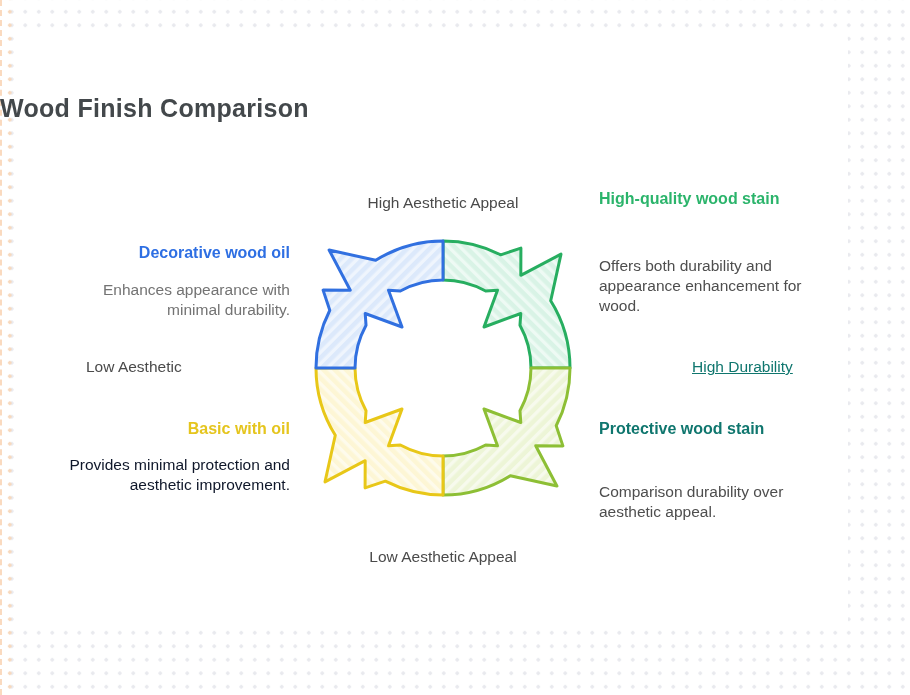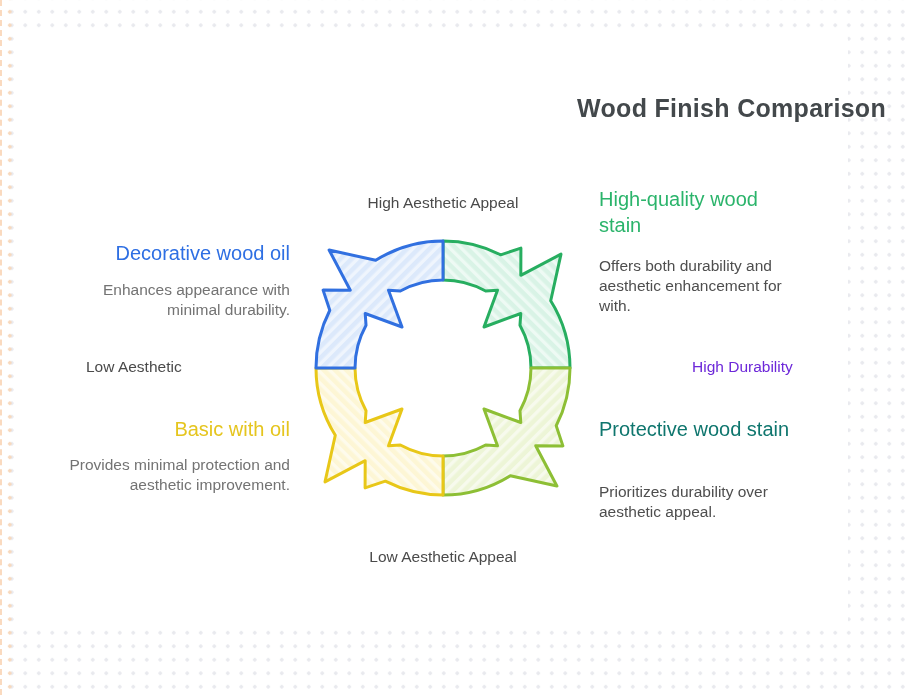--- a/index.html
+++ b/index.html
@@ -16,29 +16,29 @@
     background-image:radial-gradient(circle, #f7d8bc 1.5px, rgba(255,255,255,0) 1.8px);
     background-size:13.5px 13.5px;background-position:1px 5px;
     border-left:2px dashed rgba(247,198,156,0.65);
   }
   .canvas-card{
     position:absolute;left:20px;top:32px;width:828px;height:596px;
     background:#ffffff;border-radius:8px;
   }
   .abs{position:absolute;}
   .title{
-    left:0;width:886px;top:94px;text-align:right;
+    left:0;width:886px;top:94px;text-align:left;
     font-size:25px;font-weight:700;letter-spacing:0.3px;
   }
   .axis-label{font-size:15.5px;}
   .axis-top{left:0;width:886px;top:176px;text-align:center;}
   .axis-bottom{left:0;width:886px;top:548px;text-align:center;}
   .axis-left{left:86px;top:358px;}
   .axis-right{left:692px;top:358px;}
-  .q-heading{font-size:20px;font-weight:400;line-height:26px;}
+  .q-heading{font-size:16px;font-weight:700;line-height:26px;}
   .q-desc{font-size:15.5px;line-height:20px;}
   .blk-right{text-align:right;}
   .h-blue{left:60px;width:230px;top:240px;}
   .d-blue{left:50px;width:240px;top:280px;}
   .h-yellow{left:60px;width:230px;top:416px;}
   .d-yellow{left:50px;width:240px;top:455px;}
   .h-green{left:599px;width:195px;top:186px;}
   .d-green{left:599px;width:218px;top:256px;}
   .h-olive{left:599px;width:195px;top:416px;}
   .d-olive{left:599px;width:218px;top:482px;}
@@ -49,33 +49,33 @@
 
 <div class="left-accent"></div>
 
 <div class="canvas-card"></div>
 
 <div class="abs title" style="color: rgb(67, 72, 75);">Wood Finish Comparison</div>
 
 <div class="abs axis-label axis-top" style="color: rgb(74, 74, 74); margin-top: 18px;">High Aesthetic Appeal</div>
 <div class="abs axis-label axis-bottom" style="color: rgb(74, 74, 74);">Low Aesthetic Appeal</div>
 <div class="abs axis-label axis-left" style="color: rgb(74, 74, 74);">Low Aesthetic</div>
-<div class="abs axis-label axis-right" style="color: #6d28d9;">High Durability</div>
+<div class="abs axis-label axis-right" style="color: #0f766e; text-decoration: underline;">High Durability</div>
 
 <div class="abs q-heading blk-right h-blue" style="color: rgb(46, 111, 227);">Decorative wood oil</div>
 <div class="abs q-desc blk-right d-blue" style="color: #737373;">Enhances appearance with minimal durability.</div>
 
 <div class="abs q-heading h-green" style="color: rgb(43, 180, 107);">High-quality wood stain</div>
-<div class="abs q-desc d-green" style="color: rgb(78, 78, 78);">Offers both durability and aesthetic enhancement for with.</div>
+<div class="abs q-desc d-green" style="color: rgb(78, 78, 78);">Offers both durability and appearance enhancement for wood.</div>
 
 <div class="abs q-heading blk-right h-yellow" style="color: rgb(229, 197, 30);">Basic with oil</div>
-<div class="abs q-desc blk-right d-yellow" style="color: #737373;">Provides minimal protection and aesthetic improvement.</div>
+<div class="abs q-desc blk-right d-yellow" style="color: #0f172a;">Provides minimal protection and aesthetic improvement.</div>
 
 <div class="abs q-heading h-olive" style="color: #0f766e;">Protective wood stain</div>
-<div class="abs q-desc d-olive" style="color: rgb(78, 78, 78);">Prioritizes durability over aesthetic appeal.</div>
+<div class="abs q-desc d-olive" style="color: rgb(78, 78, 78);">Comparison durability over aesthetic appeal.</div>
 
 <svg class="abs ring-svg" viewBox="-180 -180 360 360">
   <defs>
     <pattern id="hatch-green" patternUnits="userSpaceOnUse" width="8" height="8" patternTransform="rotate(-45)">
       <rect width="8" height="8" fill="#d9f3e6"></rect>
       <rect width="3.4" height="8" fill="rgba(255,255,255,0.55)"></rect>
     </pattern>
     <pattern id="hatch-olive" patternUnits="userSpaceOnUse" width="8" height="8" patternTransform="rotate(-45)">
       <rect width="8" height="8" fill="#edf5d7"></rect>
       <rect width="3.4" height="8" fill="rgba(255,255,255,0.55)"></rect>

